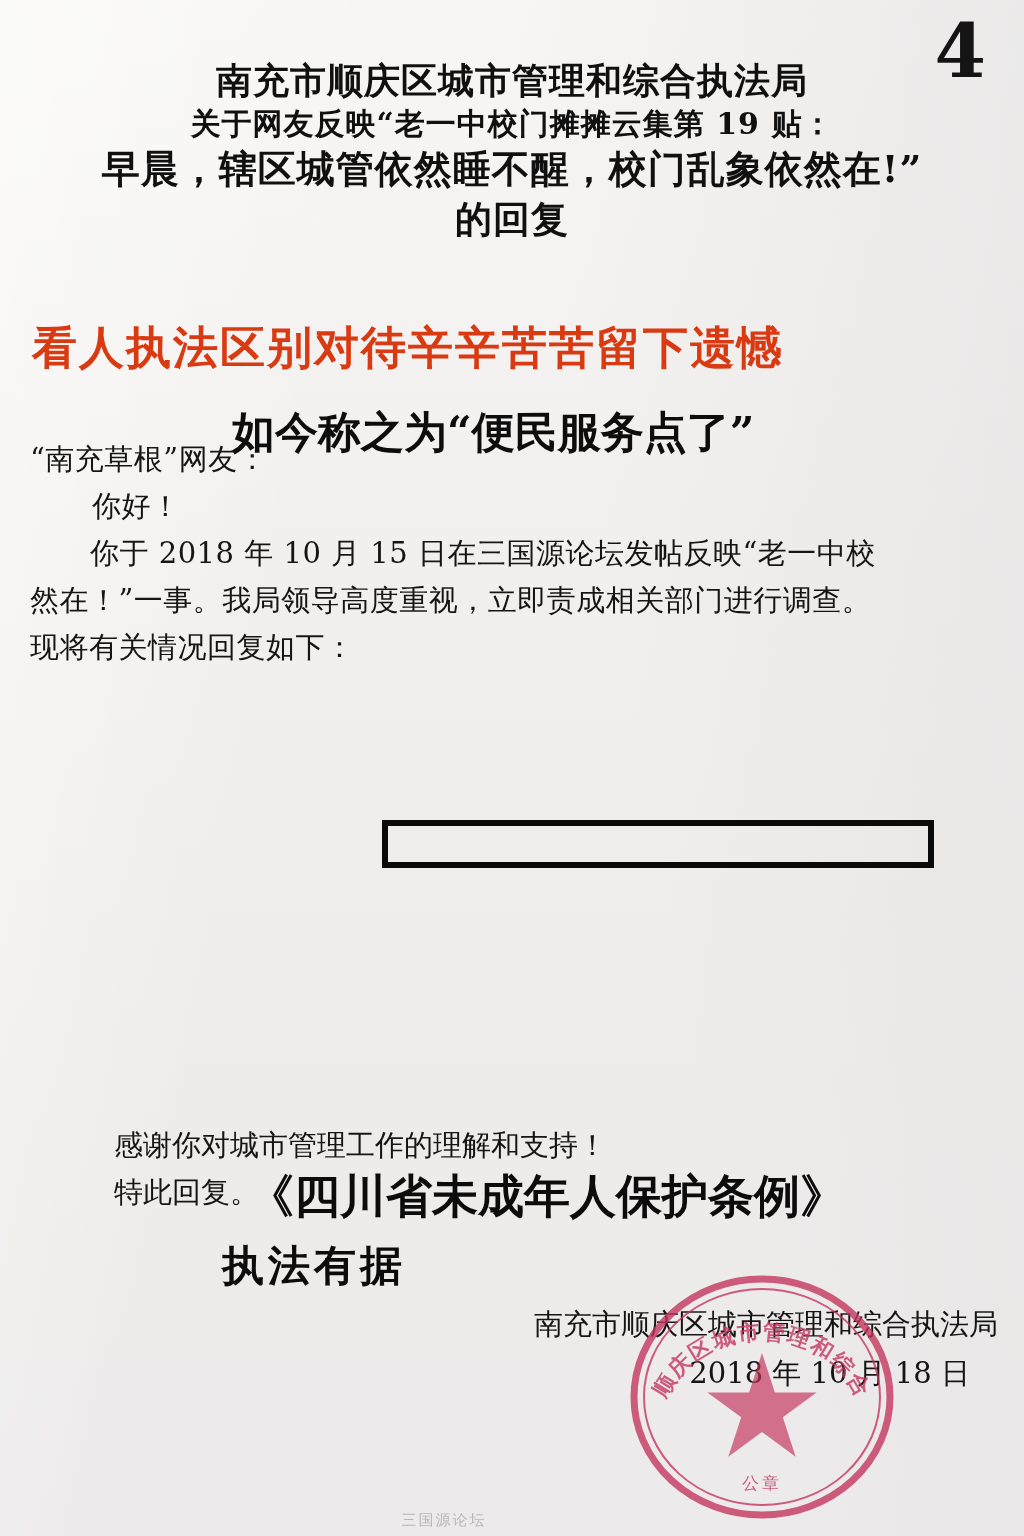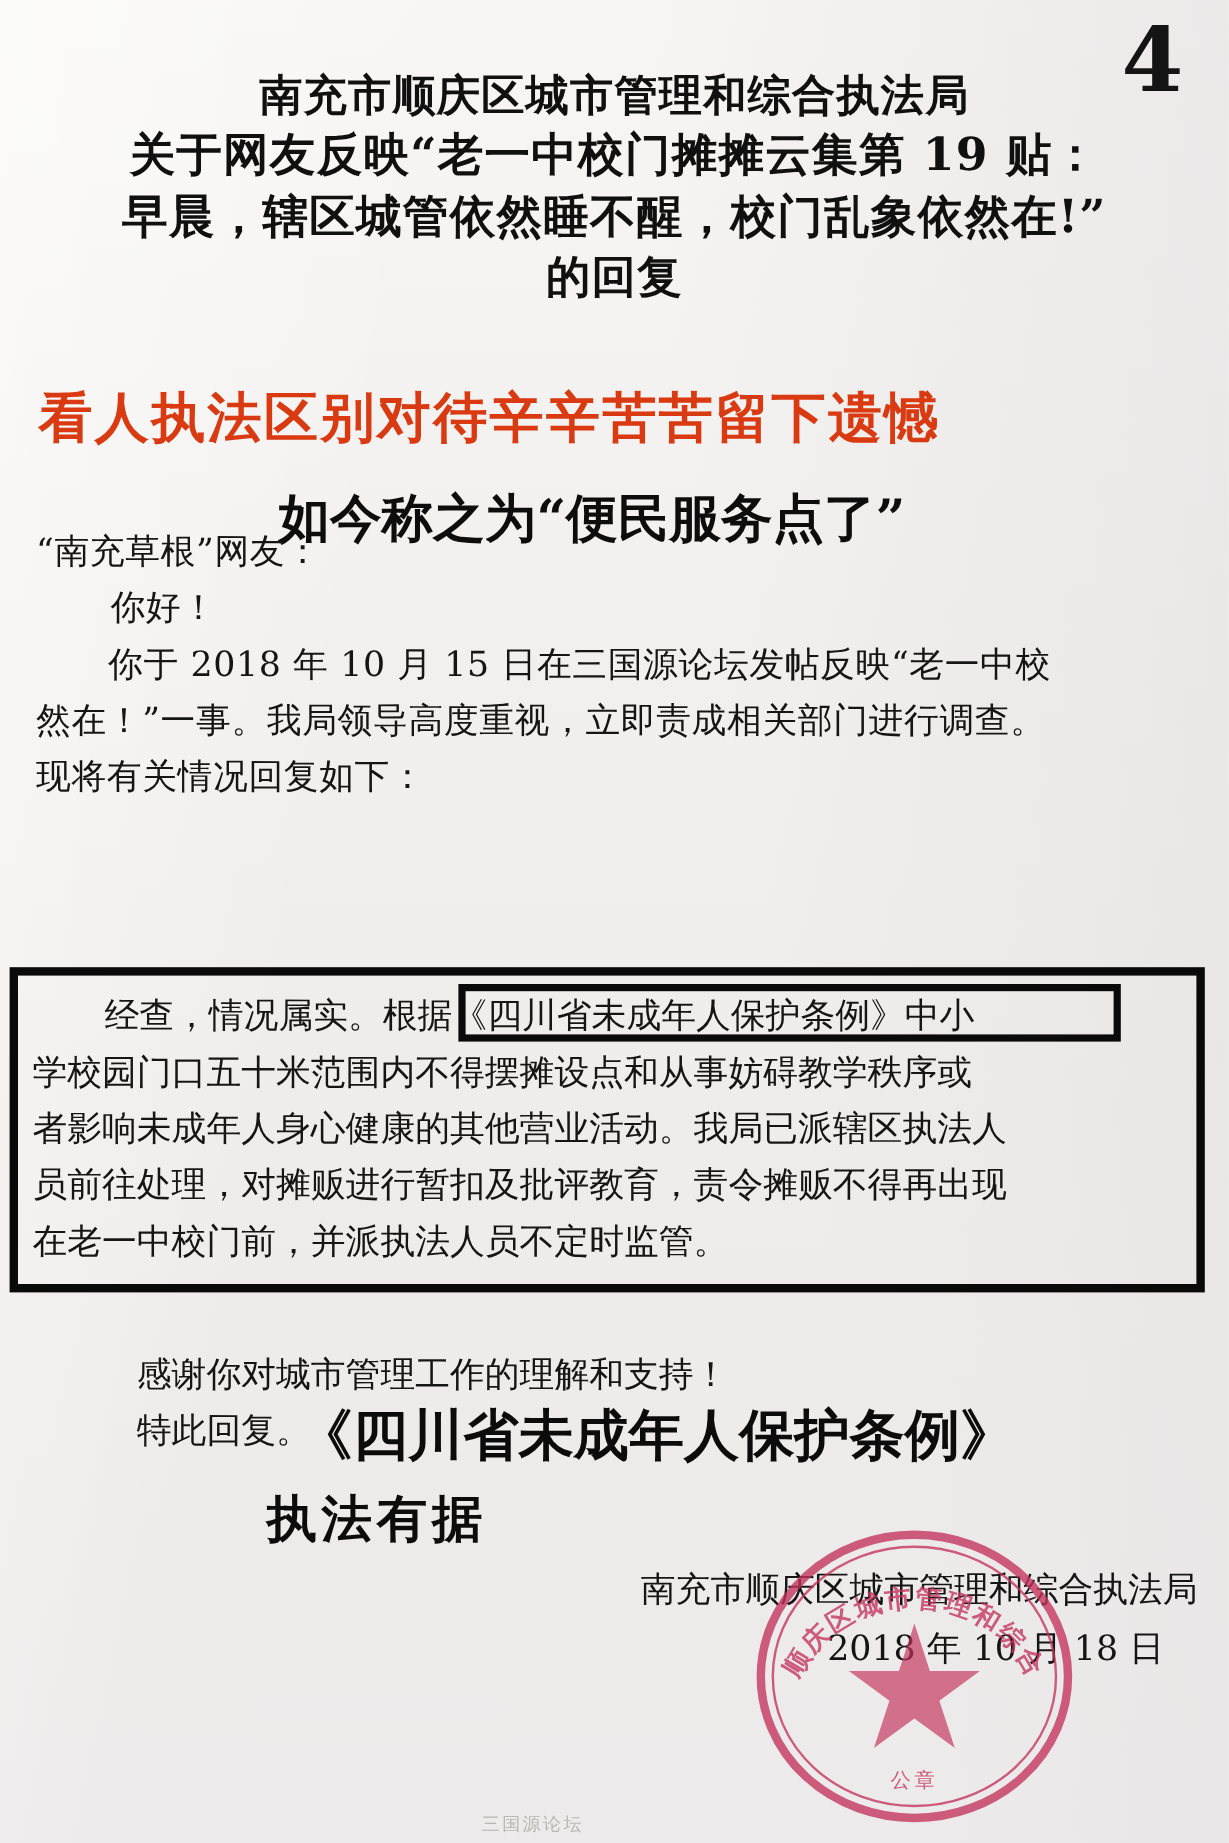--- a/index.html
+++ b/index.html
@@ -59,21 +59,21 @@
     font-weight: bold;
     color: #101010;
   }
   .title-line {
     font-size: 37px;
     line-height: 1.34;
     letter-spacing: 1px;
     white-space: nowrap;
   }
   .title-line.l1 { font-size: 36px; }
-  .title-line.l2 { font-size: 38px; }
+  .title-line.l2 { font-size: 30px; }
   .title-line.l3 { font-size: 38px; }
   .title-line.l4 { font-size: 37px; }
 
   
   .annot-red {
     position: absolute;
     top: 318px;
     left: 0;
     width: 816px;
     text-align: center;
@@ -233,27 +233,20 @@
   <div class="annot-black-1">如今称之为“便民服务点了”</div>
 
   <div class="body-text">
     <div class="body-line">“南充草根”网友：</div>
     <div class="body-line indent-1">你好！</div>
     <div class="body-line indent-2">你于 2018 年 10 月 15 日在三国源论坛发帖反映“老一中校</div>
     <div class="body-line">然在！”一事。我局领导高度重视，立即责成相关部门进行调查。</div>
     <div class="body-line">现将有关情况回复如下：</div>
   </div>
 
-  <div class="box-para">
-    <div class="body-line indent-2">经查，情况属实。根据《四川省未成年人保护条例》中小</div>
-    <div class="body-line">学校园门口五十米范围内不得摆摊设点和从事妨碍教学秩序或</div>
-    <div class="body-line">者影响未成年人身心健康的其他营业活动。我局已派辖区执法人</div>
-    <div class="body-line">员前往处理，对摊贩进行暂扣及批评教育，责令摊贩不得再出现</div>
-    <div class="body-line">在老一中校门前，并派执法人员不定时监管。</div>
-  </div>
 
   <div class="inner-box"></div>
 
   <div class="closing">
     <div class="ln i1">感谢你对城市管理工作的理解和支持！</div>
     <div class="ln i2">特此回复。</div>
   </div>
 
   <div class="annot-black-2">《四川省未成年人保护条例》</div>
   <div class="annot-black-3">执法有据</div>

